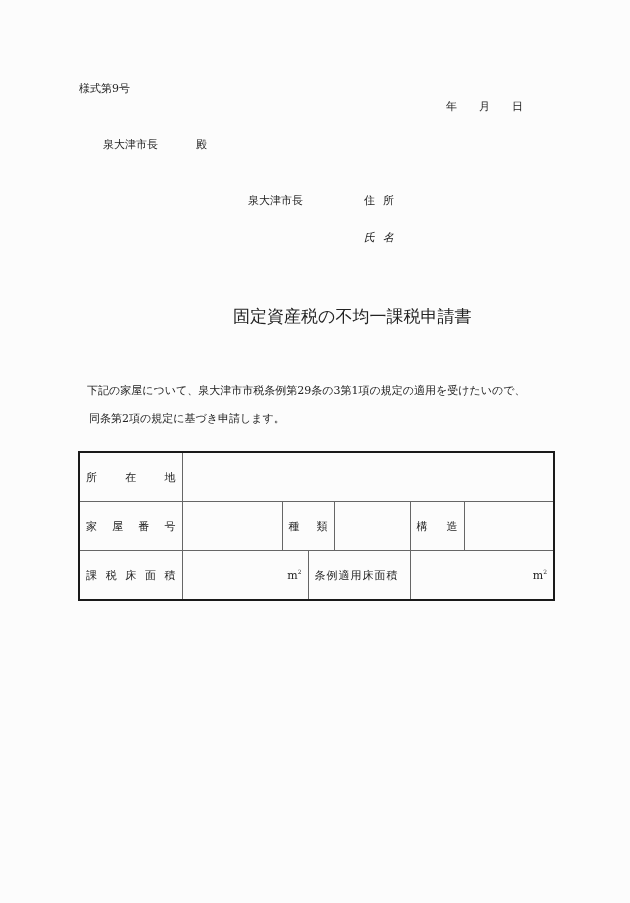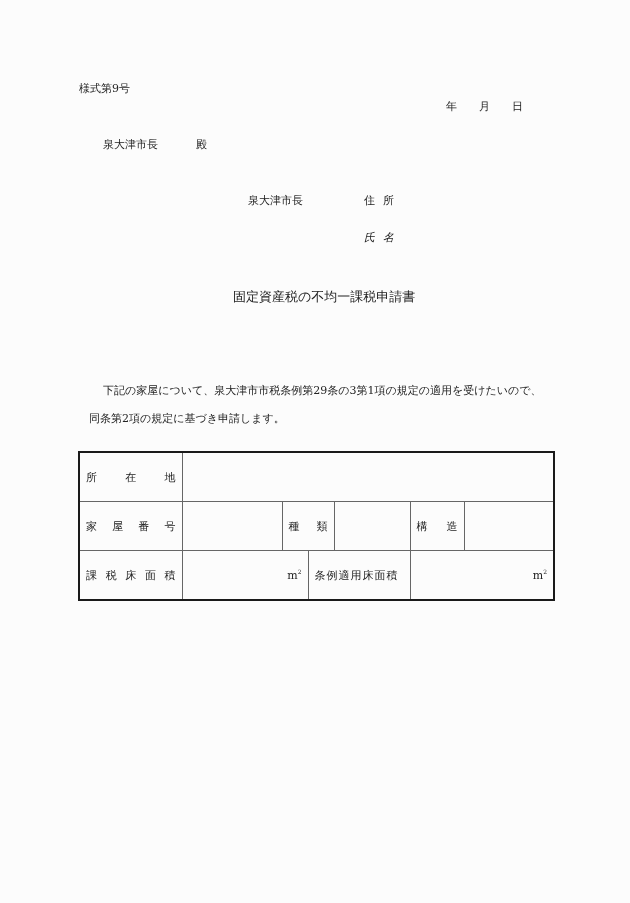--- a/index.html
+++ b/index.html
@@ -20,22 +20,22 @@
   .form-no { left: 79px; top: 81px; }
   .date { top: 99px; left: 446px; text-decoration: underline; }
   .date span { display: inline-block; }
   .date .gap1 { width: 22px; }
   .date .gap2 { width: 22px; }
   .addressee { left: 103px; top: 137px; }
   .addressee .honorific { margin-left: 38px; }
   .taxpayer-label { left: 248px; top: 193px; }
   .addr-label { left: 364px; top: 193px; letter-spacing: 8px; }
   .name-label { left: 364px; top: 230px; letter-spacing: 8px; font-style: italic; }
-  .title { left: 233px; top: 288px; font-size: 13px; }
-  .body1 { left: 103px; top: 383px; text-align: right; }
+  .title { left: 233px; top: 305px; font-size: 17px; }
+  .body1 { left: 87px; top: 383px; text-align: right; }
   .body2 { left: 89px; top: 411px; }
 
   table.app-table {
     position: absolute;
     left: 78px;
     top: 451px;
     width: 475px;
     border-collapse: collapse;
     border: 2px solid #1a1a1a;
     table-layout: fixed;

